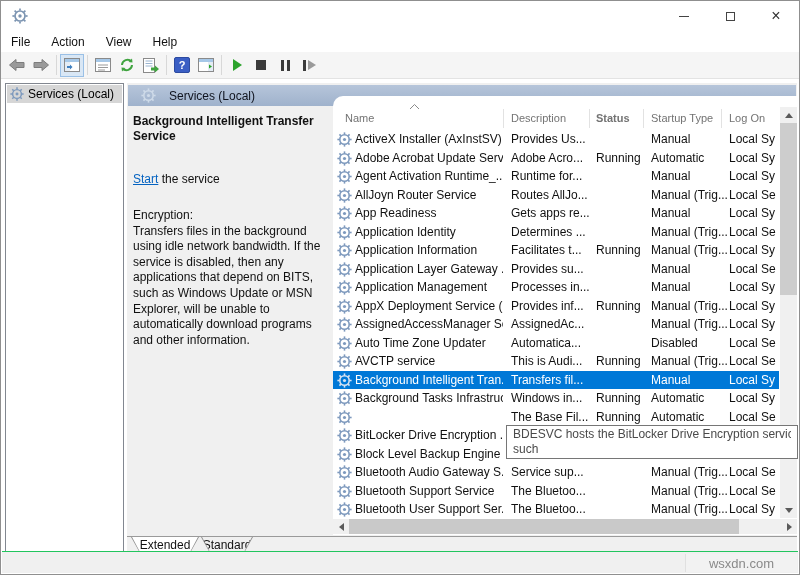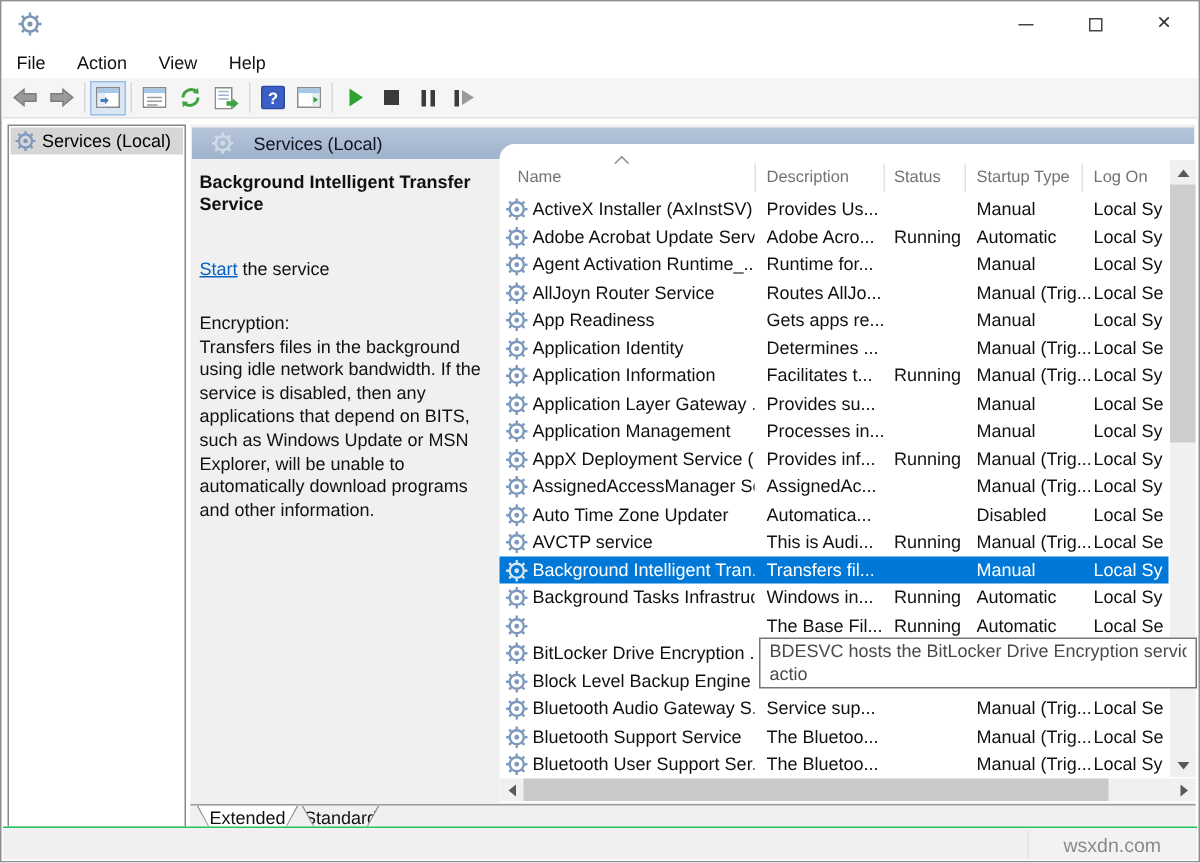--- a/index.html
+++ b/index.html
@@ -49,21 +49,21 @@
   .start-line { margin-top:28px; font-size:12px; color:#111; }
   .start-link { color:#0563c1; text-decoration:underline; }
   .desc-block { margin-top:22px; font-size:12px; color:#111; line-height:15.6px; width:198px; }
 
   
   .list-panel { position:absolute; left:206px; top:13px; width:464px; height:439px; background:#ffffff; border-top-left-radius:10px; z-index:2; }
   .list-header { position:absolute; top:10px; left:0; right:0; height:24px; }
   .hcell { position:absolute; top:0; height:24px; display:flex; align-items:center; font-size:11px; color:#737373; white-space:nowrap; overflow:hidden; }
   .h-name { left:12px; width:150px; }
   .h-desc { left:178px; width:76px; }
-  .h-status { left:263px; width:46px; }
+  .h-status { left:263px; width:46px;font-weight:bold; }
   .h-startup { left:318px; width:70px; }
   .h-logon { left:396px; width:48px; }
   .hsep { position:absolute; top:3px; height:19px; width:1px; background:#e2e2e2; }
   .sort-caret { position:absolute; left:76px; top:-3px; }
 
   .rows { position:absolute; top:34px; left:0; width:446px; }
   .svc-row { position:relative; height:18.5px; }
   .svc-row span { position:absolute; top:50%; transform:translateY(-50%); font-size:12px; color:#111; white-space:nowrap; overflow:hidden; }
   .svc-row .cell-icon { left:4px; width:15px; height:15px; color:#7d99bd; position:absolute; top:2px; transform:none; }
   .c-name { left:22px; width:148px; }
@@ -515,21 +515,21 @@
           </div>
         <div class="hs-thumb"></div>
         <div class="hs-right">
             <span class="tri-r"></span>
           </div>
       </div>
     </div>
 
     <div class="tooltip">
       <div>BDESVC hosts the BitLocker Drive Encryption service. BitL</div>
-      <div>actio</div>
+      <div>such</div>
     </div>
 
     <div class="tab-bar">
       <div class="tab active tab-extended">
         <div class="tab-outer"></div>
         <div class="tab-inner">Extended</div>
       </div>
       <div class="tab tab-standard">
         <div class="tab-outer"></div>
         <div class="tab-inner">Standard</div>

